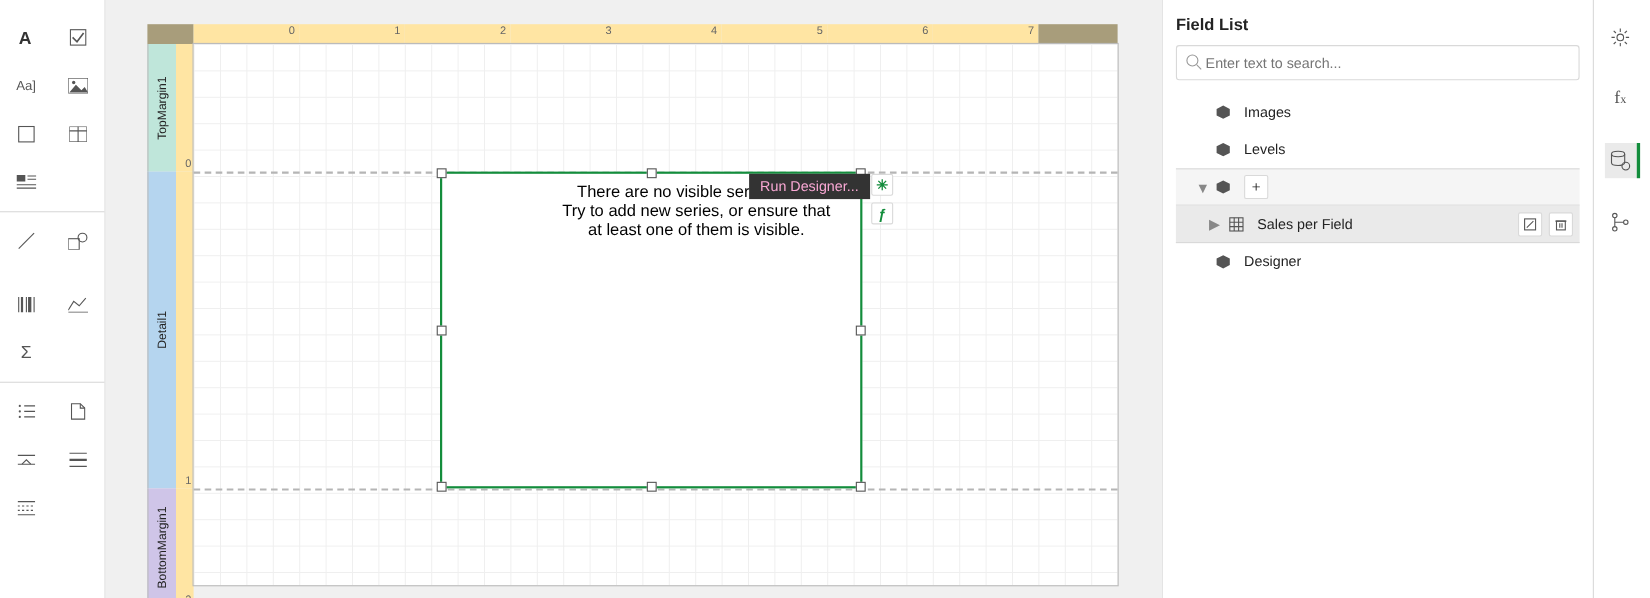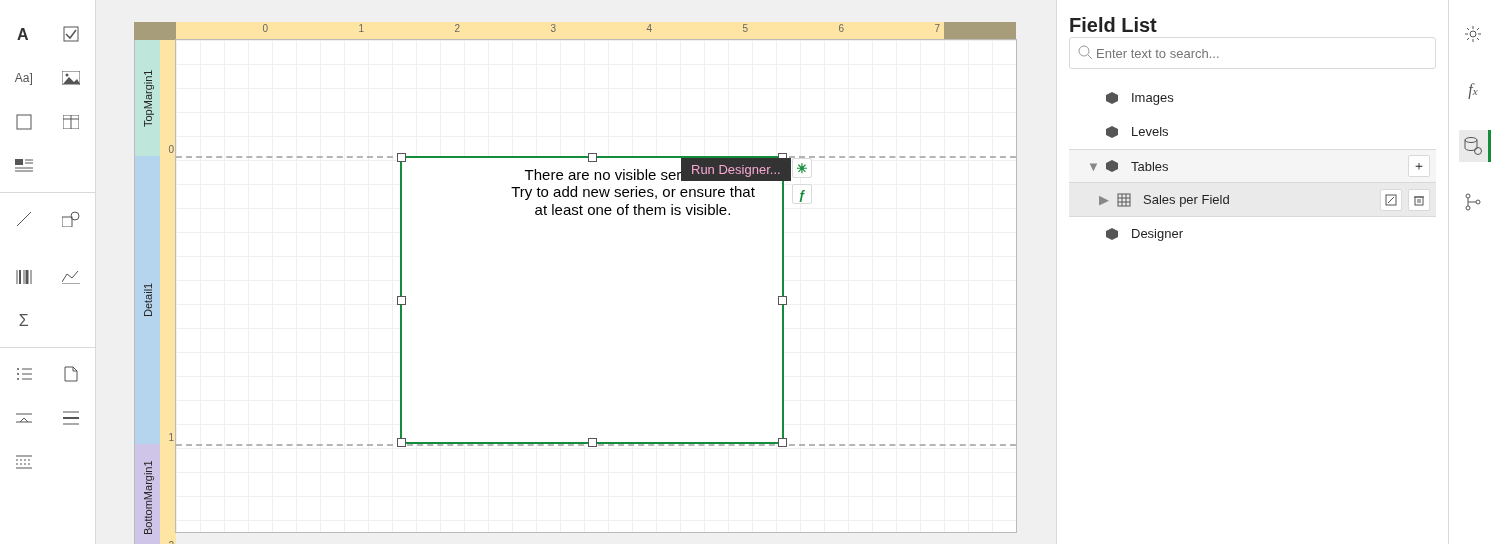--- a/index.html
+++ b/index.html
@@ -54,21 +54,21 @@
 
 
 .sel{position:absolute;border:2px solid var(--green);background:#fff}
 .handle{position:absolute;width:9px;height:9px;background:#fff;border:1px solid #555}
 .sel-caption{position:absolute;left:92px;top:8px;right:10px;text-align:center;font-size:15px;color:#000;line-height:1.15}
 .smart-tag{position:absolute;width:20px;height:20px;border:1px solid var(--border);background:#fff;display:flex;align-items:center;justify-content:center;color:var(--green);font-weight:bold;border-radius:2px;cursor:pointer}
 .tooltip{position:absolute;background:#333;color:#f9a8d4;font-size:13px;padding:4px 10px;border-radius:0;white-space:nowrap}
 
 
 .field-panel{width:392px;border-left:1px solid var(--border);background:#fff;padding:14px 12px 0 12px}
-.field-title{font-weight:600;font-size:20px;}
+.field-title{font-weight:600;font-size:15px;margin-bottom:10px}
 .search{display:flex;align-items:center;border:1px solid var(--border);border-radius:3px;height:32px;padding:0 8px;color:var(--muted)}
 .search input{border:none;outline:none;flex:1;font-size:13px;color:#333;background:transparent}
 .field-list{margin-top:12px}
 .f-row{display:flex;align-items:center;height:34px;padding:0 6px 0 18px;border-bottom:1px solid transparent;cursor:pointer}
 .f-row.group{font-weight:400}
 .f-row.active-group{background:#f5f5f5;border-top:1px solid var(--border);border-bottom:1px solid var(--border)}
 .f-row.child{background:#eaeaea;padding-left:30px;border-bottom:1px solid var(--border)}
 .f-arrow{width:14px;color:#888;margin-right:4px}
 .f-icon{width:16px;margin-right:10px;display:inline-flex}
 .f-label{flex:1}
@@ -319,21 +319,20 @@
         </span>
         <span class="f-label">Levels</span>
       </div>
       <div class="f-row group active-group">
         <span class="f-arrow">▼</span>
         <span class="f-icon">
           <svg width="14" height="14">
             <path d="M7 1 L13 4 L7 7 L1 4 Z M1 4 V10 L7 13 V7 Z M13 4 V10 L7 13 V7 Z" fill="#555"></path>
           </svg>
         </span>
-        <span class="f-label">Tables</span>
         <div class="f-actions">
           <div class="f-btn">＋</div>
         </div>
       </div>
       <div class="f-row child">
         <span class="f-arrow">▶</span>
         <span class="f-icon">
           <svg width="14" height="14">
             <rect x="1" y="1" width="12" height="12" fill="none" stroke="#555"></rect>
             <line x1="1" y1="5" x2="13" y2="5" stroke="#555"></line>
@@ -382,21 +381,21 @@
           <line x1="1" y1="9" x2="4" y2="9"></line>
           <line x1="14" y1="9" x2="17" y2="9"></line>
           <line x1="3" y1="3" x2="5" y2="5"></line>
           <line x1="13" y1="13" x2="15" y2="15"></line>
           <line x1="3" y1="15" x2="5" y2="13"></line>
           <line x1="13" y1="5" x2="15" y2="3"></line>
         </g>
       </svg>
     </div>
     <div class="rail-btn">
-      <span style="font-style:italic;font-family:serif;font-size:16px">f<span style="font-size:11px">x</span></span>
+      <span style="font-family:serif;font-size:16px">f<span style="font-size:11px">x</span></span>
     </div>
     <div class="rail-btn active">
       <svg width="20" height="20">
         <ellipse cx="8" cy="4" rx="6" ry="2.5" fill="none" stroke="#555"></ellipse>
         <path d="M2 4 V12 A6 2.5 0 0 0 14 12 V4" fill="none" stroke="#555"></path>
         <circle cx="15" cy="15" r="3.5" fill="none" stroke="#555"></circle>
         <path d="M15 13 V17 M13 15 H17" stroke="#555" fill="none" stroke-width="0"></path>
       </svg>
     </div>
     <div class="rail-btn">

